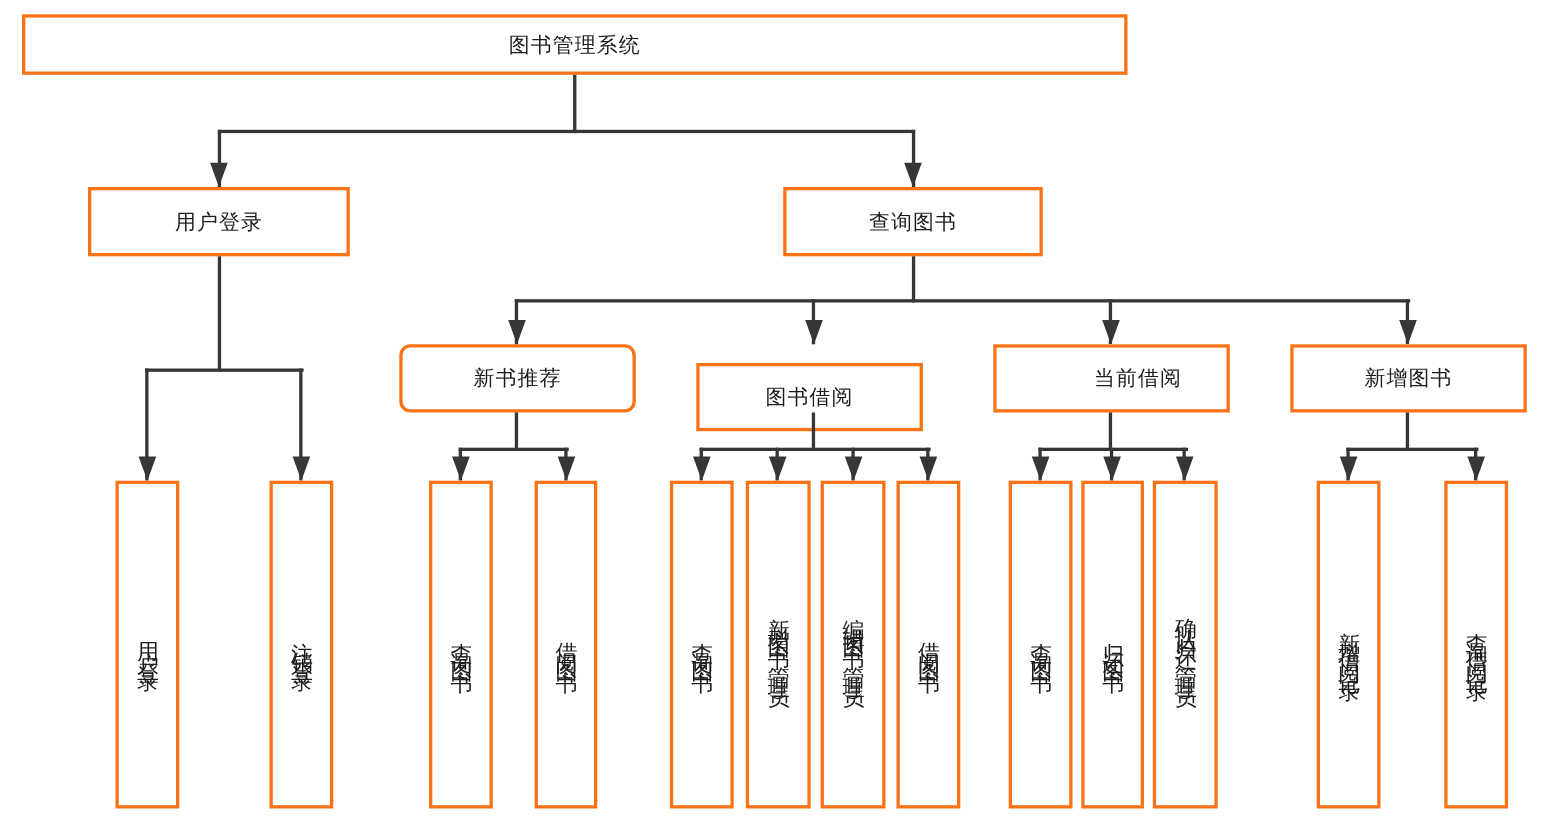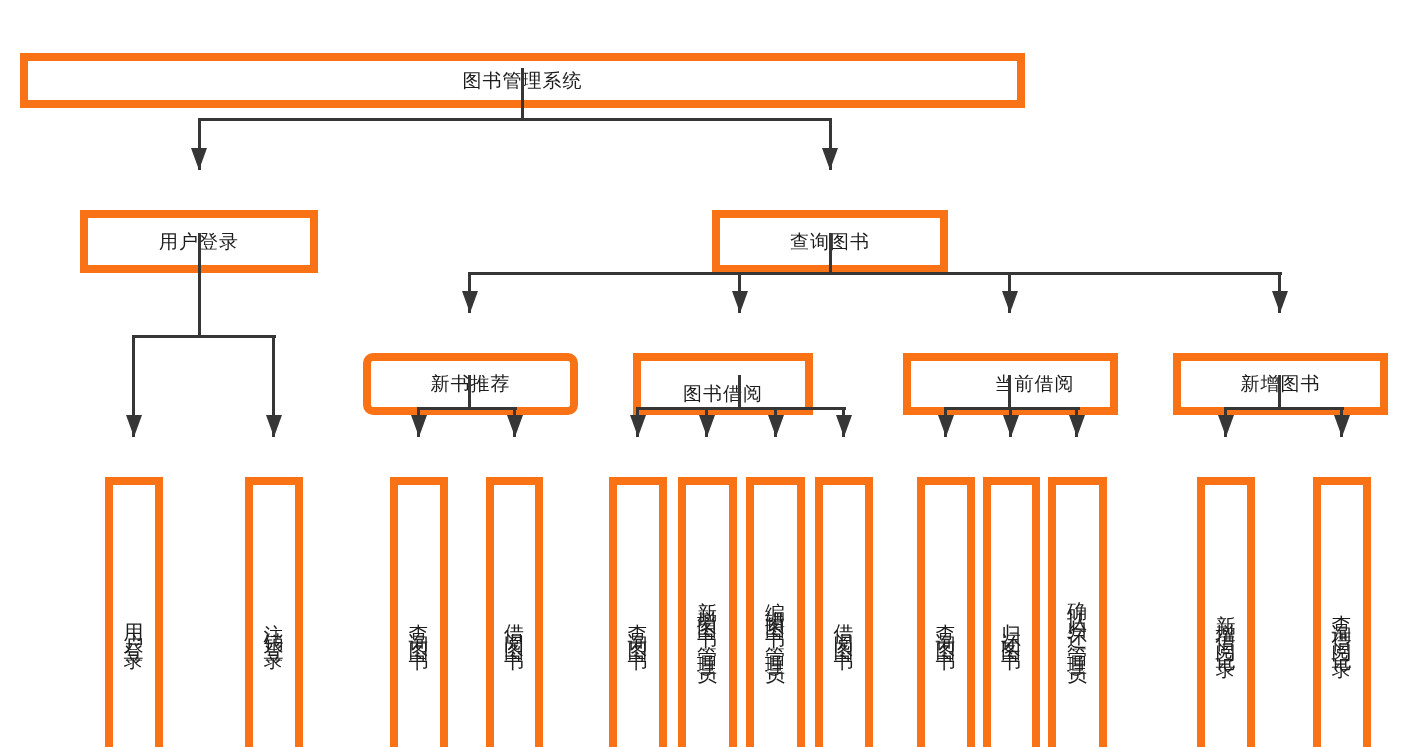--- a/index.html
+++ b/index.html
@@ -8,26 +8,25 @@
     width: 1405px;
     height: 747px;
     background: #ffffff;
     overflow: hidden;
     font-family: "Liberation Sans", sans-serif;
     color: #1c1c1c;
   }
   .box {
     position: absolute;
     background: #ffffff;
-    border: 8px solid #f97316;
+    border: 3px solid #f97316;
     box-sizing: border-box;
     display: flex;
     align-items: center;
     justify-content: center;
-    margin-top: 40px;
   }
   .box.h span {
     font-size: 19px;
     letter-spacing: 1px;
     white-space: nowrap;
   }
   .box.v span {
     writing-mode: vertical-rl;
     text-orientation: mixed;
     font-size: 20px;
@@ -90,21 +89,21 @@
   <div class="vline" style="left:738px; top:272px; height:41px;"></div>
   <div class="ahead" style="left:732px; top:291px;"></div>
   <div class="vline" style="left:1008px; top:272px; height:41px;"></div>
   <div class="ahead" style="left:1002px; top:291px;"></div>
   <div class="vline" style="left:1278px; top:272px; height:41px;"></div>
   <div class="ahead" style="left:1272px; top:291px;"></div>
 
   <div class="box h" style="left:363px; top:313px; width:215px; height:62px;border-radius:10px;">
     <span>新书推荐</span>
   </div>
-  <div class="box h" style="left:633px; top:313px; width:180px; height:62px;align-items:flex-end;">
+  <div class="box h" style="left:633px; top:330px; width:206px; height:62px;">
     <span>图书借阅</span>
   </div>
   <div class="box h" style="left:903px; top:313px; width:215px; height:62px;padding-left:48px;">
     <span>当前借阅</span>
   </div>
   <div class="box h" style="left:1173px; top:313px; width:215px; height:62px;">
     <span>新增图书</span>
   </div>
 
   <div class="vline" style="left:468px; top:375px; height:35px;"></div>

